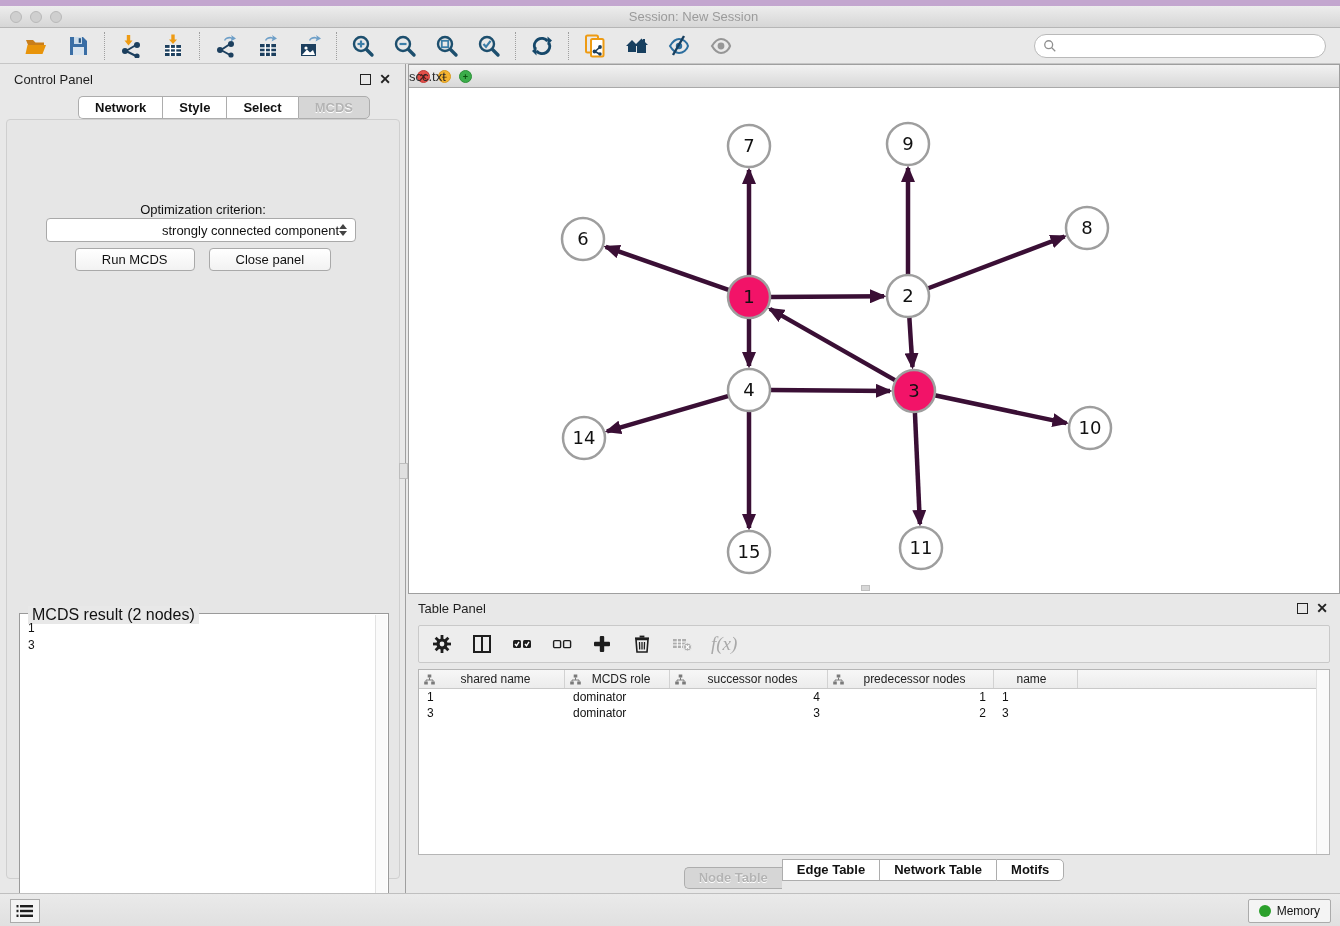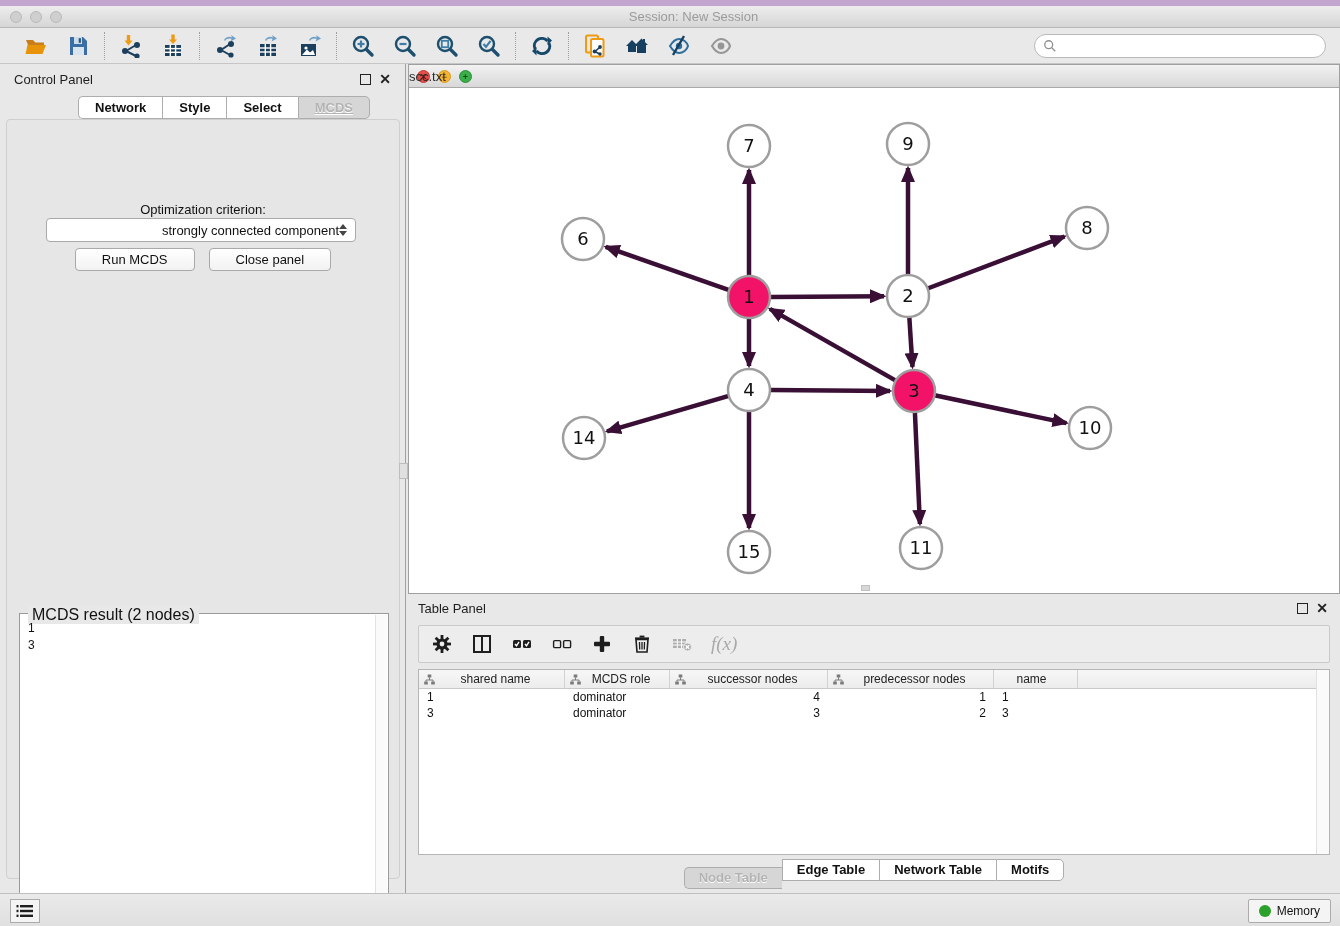--- a/index.html
+++ b/index.html
@@ -31,21 +31,21 @@
   .panel-header { position:absolute; left:0; top:4px; width:100%; height:24px; }
   .panel-header .ph-title { position:absolute; left:14px; top:4px; font-size:13px; color:#1E1E1E; }
   .panel-ctrls { position:absolute; right:14px; top:6px; display:flex; gap:8px; align-items:center; }
   .float-btn { width:11px; height:11px; border:1.6px solid #222; background:transparent; }
   .close-btn { font-size:14px; font-weight:bold; color:#222; line-height:11px; }
 
   .cp-tabs { position:absolute; left:78px; top:32px; display:flex; }
   .cp-tab { height:23px; padding:0 16px; font-size:13px; line-height:21px; background:#FFFFFF;
     border:1px solid #ADADAD; border-right:none; color:#111; font-weight:bold;text-align:right; }
   .cp-tab:first-child { border-top-left-radius:5px; border-bottom-left-radius:5px; }
-  .cp-tab:last-child { border-right:1px solid #ADADAD; border-top-right-radius:5px; border-bottom-right-radius:5px;text-decoration:underline; }
+  .cp-tab:last-child { border-right:1px solid #ADADAD; border-top-right-radius:5px; border-bottom-right-radius:5px; }
   .cp-tab.disabled-active { background:#D6D6D6; color:#B3B3B3; text-shadow:0 1px 0 #FFF; }
 
   .cp-body { position:absolute; left:6px; top:55px; width:394px; height:760px; background:#E6E6E6;
     border:1px solid #CFCFCF; border-radius:4px; }
   .opt-label { position:absolute; left:0; width:100%; top:82px; text-align:center; font-size:13px; color:#111; }
   .criterion-select { position:absolute; left:39px; top:98px; width:310px; height:24px; background:#FFF;
     border:1px solid #A9A9A9; border-radius:4px; display:flex; align-items:center; padding:0 8px; font-size:13px; color:#111; }
   .criterion-select .sel-text { flex:1;text-align:right; }
   .stepper { display:flex; flex-direction:column; gap:2px; align-items:center; }
   .stepper .up { width:0; height:0; border-left:4px solid transparent; border-right:4px solid transparent; border-bottom:5px solid #444; }

